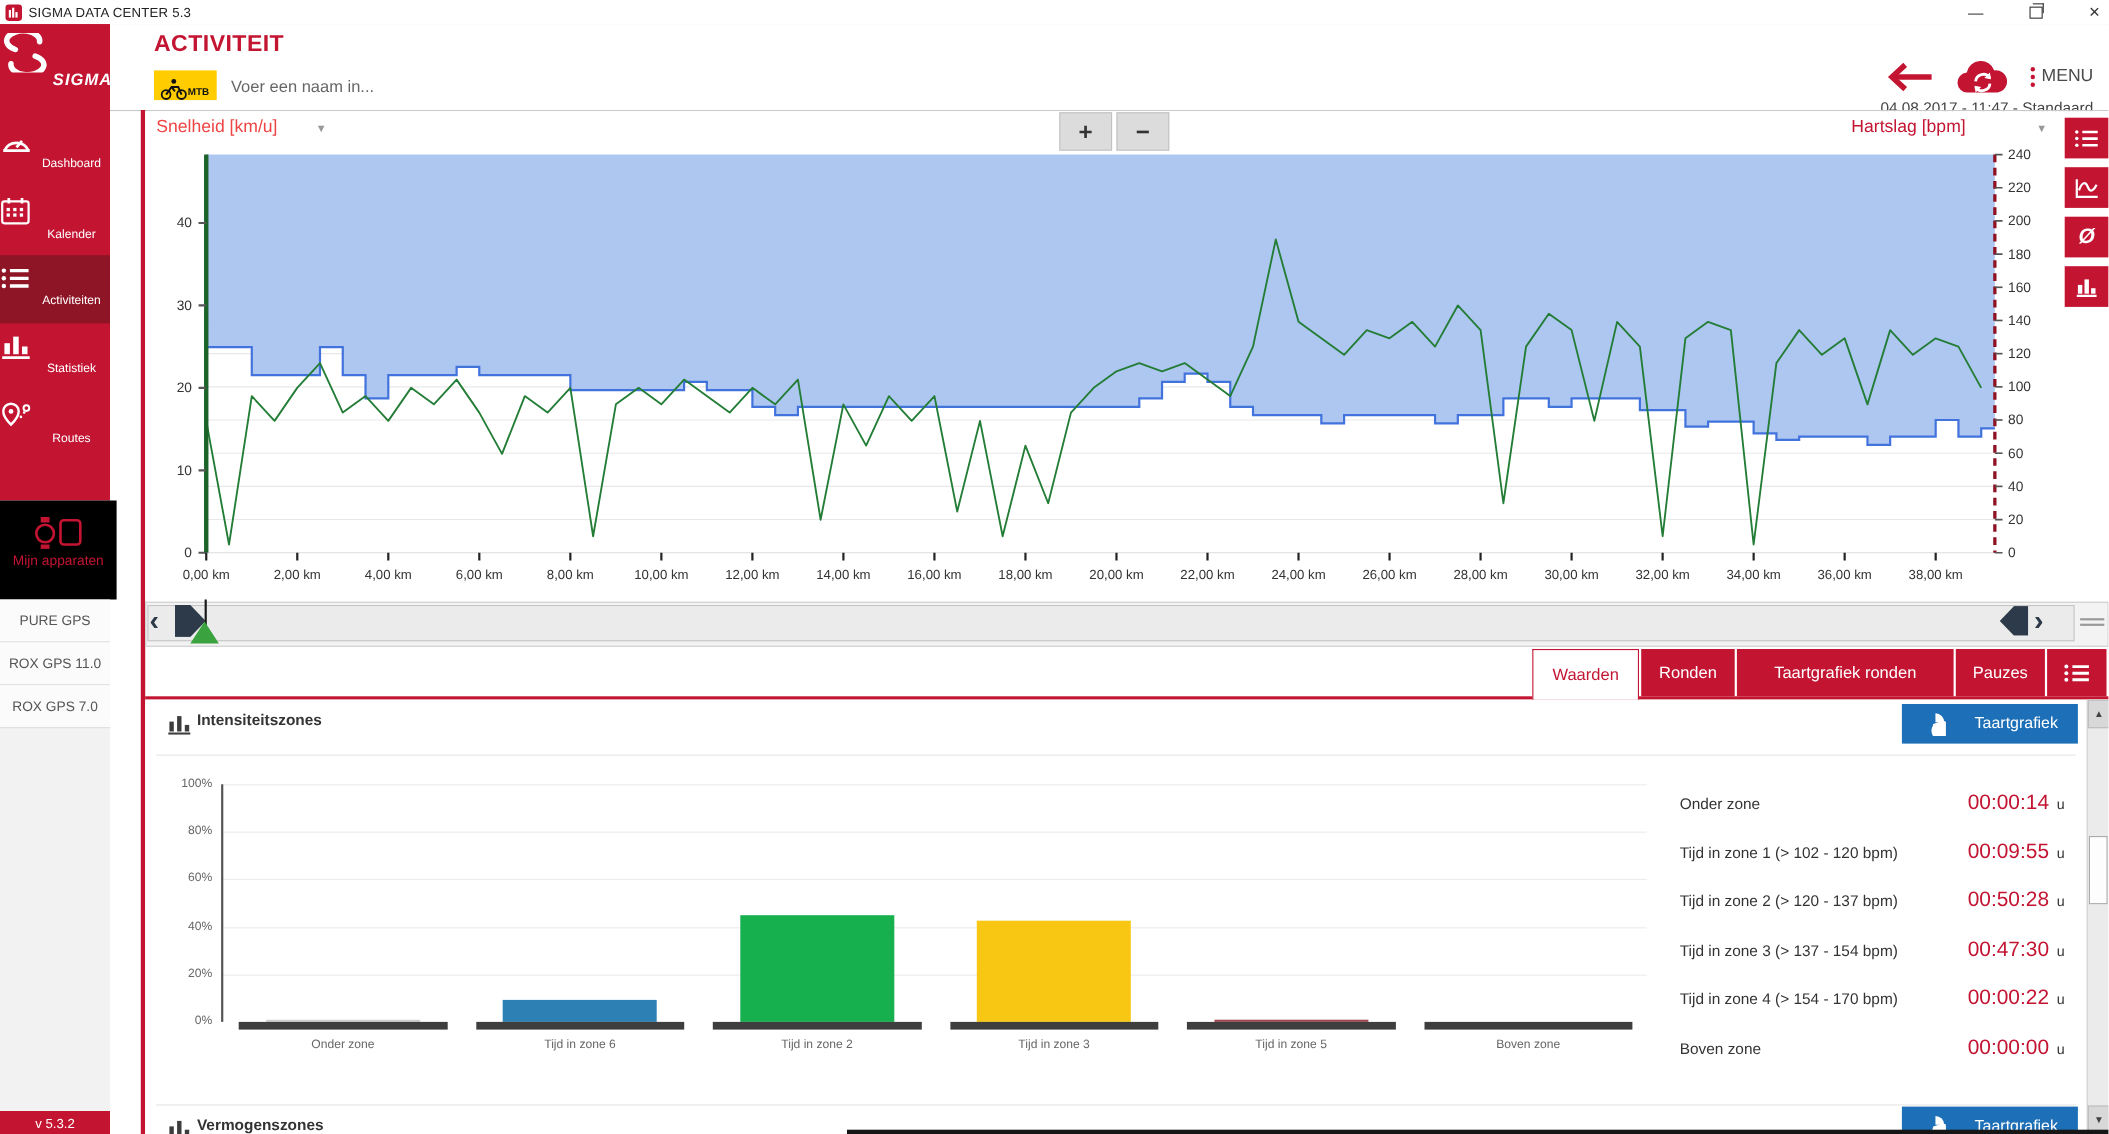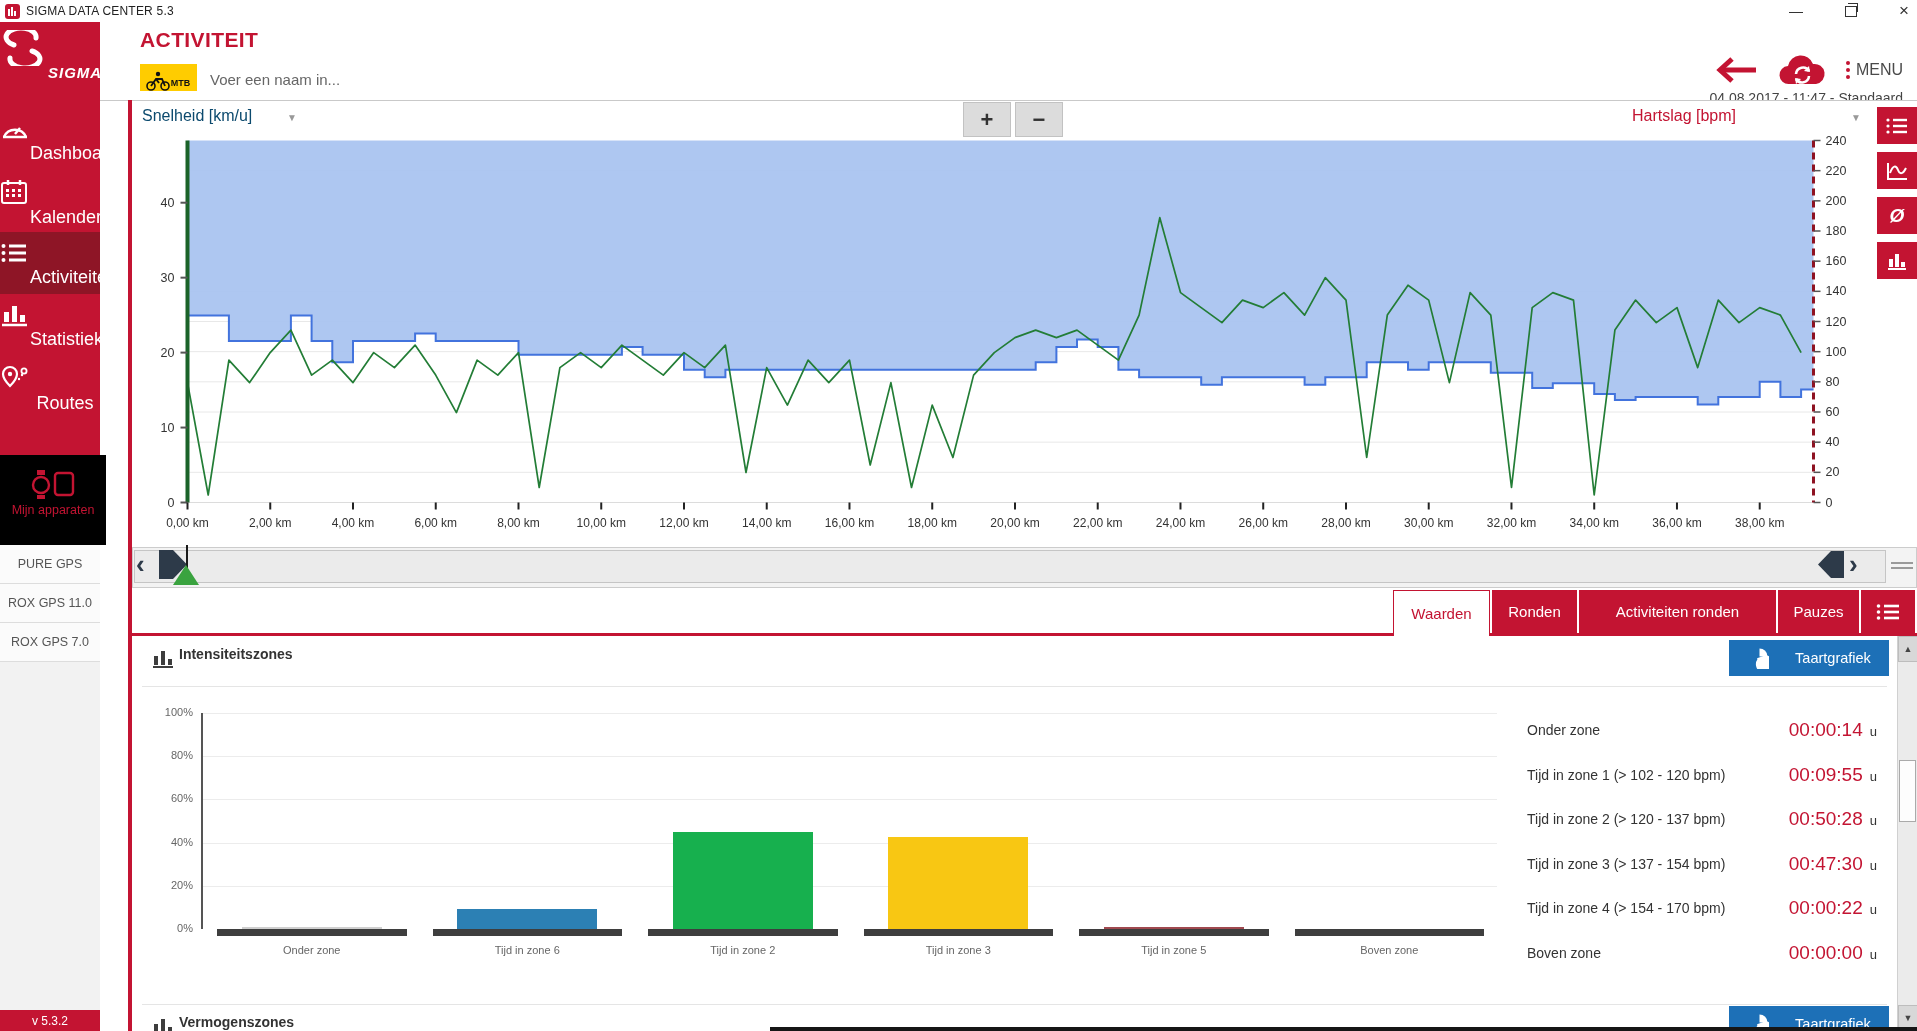--- a/index.html
+++ b/index.html
@@ -18,21 +18,21 @@
   .restore-box::before{content:"";position:absolute;left:2px;top:-4px;width:9px;height:8px;border:1px solid #333;border-bottom:none;border-left:none;}
 
   
   .sidebar{position:absolute;left:0;top:22px;width:100px;height:988px;background:#f2f2f2;}
   .side-red{position:absolute;left:0;top:0;width:100px;height:433px;background:#c31432;}
   .brand{position:absolute;left:0;top:0;width:100px;height:86px;background:#c31432;text-align:center;}
   .brand svg{margin-top:8px;}
   .brand .bt{color:#fff;font-size:15px;font-weight:bold;font-style:italic;letter-spacing:1px;margin-top:-2px;padding-left:48px;}
   .nav-item{position:absolute;left:0;width:100px;height:62px;text-align:center;color:#fff;}
   .nav-item.active{background:#8e1526;}
-  .nav-item .lbl{font-size:18px;margin-top:2px;padding-left:30px;}
+  .nav-item .lbl{font-size:11px;margin-top:2px;padding-left:30px;}
   .nav-item svg{margin-top:9px;}
   .nav-devices{position:absolute;left:0;top:433px;width:106px;height:90px;background:#000000;text-align:center;}
   .nav-devices .lbl{font-size:12.5px;color:#c31432;margin-top:2px;}
   .dev-row{position:absolute;left:0;width:100px;height:38px;background:#fbfbfb;border-bottom:1px solid #ddd;display:flex;align-items:center;justify-content:center;font-size:12.5px;color:#555;}
   .version{position:absolute;left:0;top:1010px;width:100px;height:21px;background:#c31432;color:#fff;font-size:12px;display:flex;align-items:center;justify-content:center;}
 
   
   .main-header{position:absolute;left:100px;top:22px;width:1817px;height:78px;background:#fff;}
   .page-title{position:absolute;left:40px;top:6px;font-size:21px;font-weight:800;color:#c31432;letter-spacing:.4px;}
   .mtb-badge{position:absolute;left:40px;top:42px;width:57px;height:27px;background:#ffcc00;display:flex;align-items:flex-end;justify-content:center;}
@@ -43,22 +43,22 @@
   .menu-grp{display:flex;align-items:center;gap:6px;}
   .kebab{display:flex;flex-direction:column;gap:3px;}
   .kebab i{width:4px;height:4px;border-radius:50%;background:#c31432;}
   .menu-lbl{font-size:16px;color:#4a4a4a;}
   .hdr-meta{position:absolute;right:14px;top:68px;font-size:14px;color:#444;}
   .hdr-divider{position:absolute;left:100px;top:100px;width:1817px;height:1px;background:#c9c9c9;}
   .content-border{position:absolute;left:128px;top:100px;width:4px;height:931px;background:#c31432;}
 
   
   .chart-panel{position:absolute;left:132px;top:101px;width:1785px;height:445px;background:#fff;}
-  .metric-left{position:absolute;left:10px;top:6px;font-size:16px;color:#0c4a6e;}
-  .metric-right{position:absolute;left:1500px;top:6px;width:206px;text-align:left;font-size:16px;color:#c31432;}
+  .metric-left{position:absolute;left:10px;top:6px;font-size:16px;color:#ef4444;}
+  .metric-right{position:absolute;left:1500px;top:6px;width:206px;text-align:center;font-size:16px;color:#c31432;}
   .dd-caret{position:absolute;top:10px;width:16px;height:14px;color:#999;font-size:10px;text-align:center;line-height:14px;}
   .zoom-btn{position:absolute;top:1px;width:46px;height:33px;background:#dcdcdc;border:1px solid #c2c2c2;font-size:22px;color:#333;display:flex;align-items:center;justify-content:center;font-weight:bold;cursor:default;}
   .icon-col-btn{position:absolute;left:1745px;width:40px;height:37px;background:#c31432;display:flex;align-items:center;justify-content:center;color:#fff;}
   .icon-col-btn .avg{font-size:19px;font-weight:bold;font-style:italic;}
 
   
   .scroll-row{position:absolute;left:132px;top:547px;width:1785px;height:41px;background:#f3f3f3;border:1px solid #ccc;box-sizing:border-box;}
   .sr-track{position:absolute;left:1px;top:2px;width:1752px;height:33px;background:#ebebeb;border:1px solid #c5c5c5;box-sizing:border-box;}
   .sr-chev{position:absolute;top:-1px;font-size:26px;font-weight:bold;color:#2d3a49;line-height:34px;}
   .sr-pent{position:absolute;left:26px;top:2px;width:28px;height:29px;background:#2d3a49;clip-path:polygon(0 0,50% 0,100% 50%,50% 100%,0 100%);}
@@ -394,21 +394,21 @@
     <div class="sr-tri"></div>
     <div class="sr-pent-l"></div>
     <div class="sr-chev" style="left:1716px;">›</div>
     <div class="sr-grip"></div>
   </div>
 
   <div class="tabs-underline"></div>
   <div class="tabs-row">
     <div class="tab active" style="width:97px;">Waarden</div>
     <div class="tab" style="width:85px;">Ronden</div>
-    <div class="tab" style="width:197px;">Activiteiten ronden</div>
+    <div class="tab" style="width:197px;">Taartgrafiek ronden</div>
     <div class="tab" style="width:81px;">Pauzes</div>
     <div class="tab-iconbtn">
       <svg width="24" height="18" viewBox="0 0 24 18">
         <g stroke="#fff" stroke-width="2.6">
             <line x1="8" y1="3" x2="23" y2="3"></line>
             <line x1="8" y1="9" x2="23" y2="9"></line>
             <line x1="8" y1="15" x2="23" y2="15"></line>
           </g>
         <g fill="#fff">
             <circle cx="2.5" cy="3" r="1.8"></circle>

